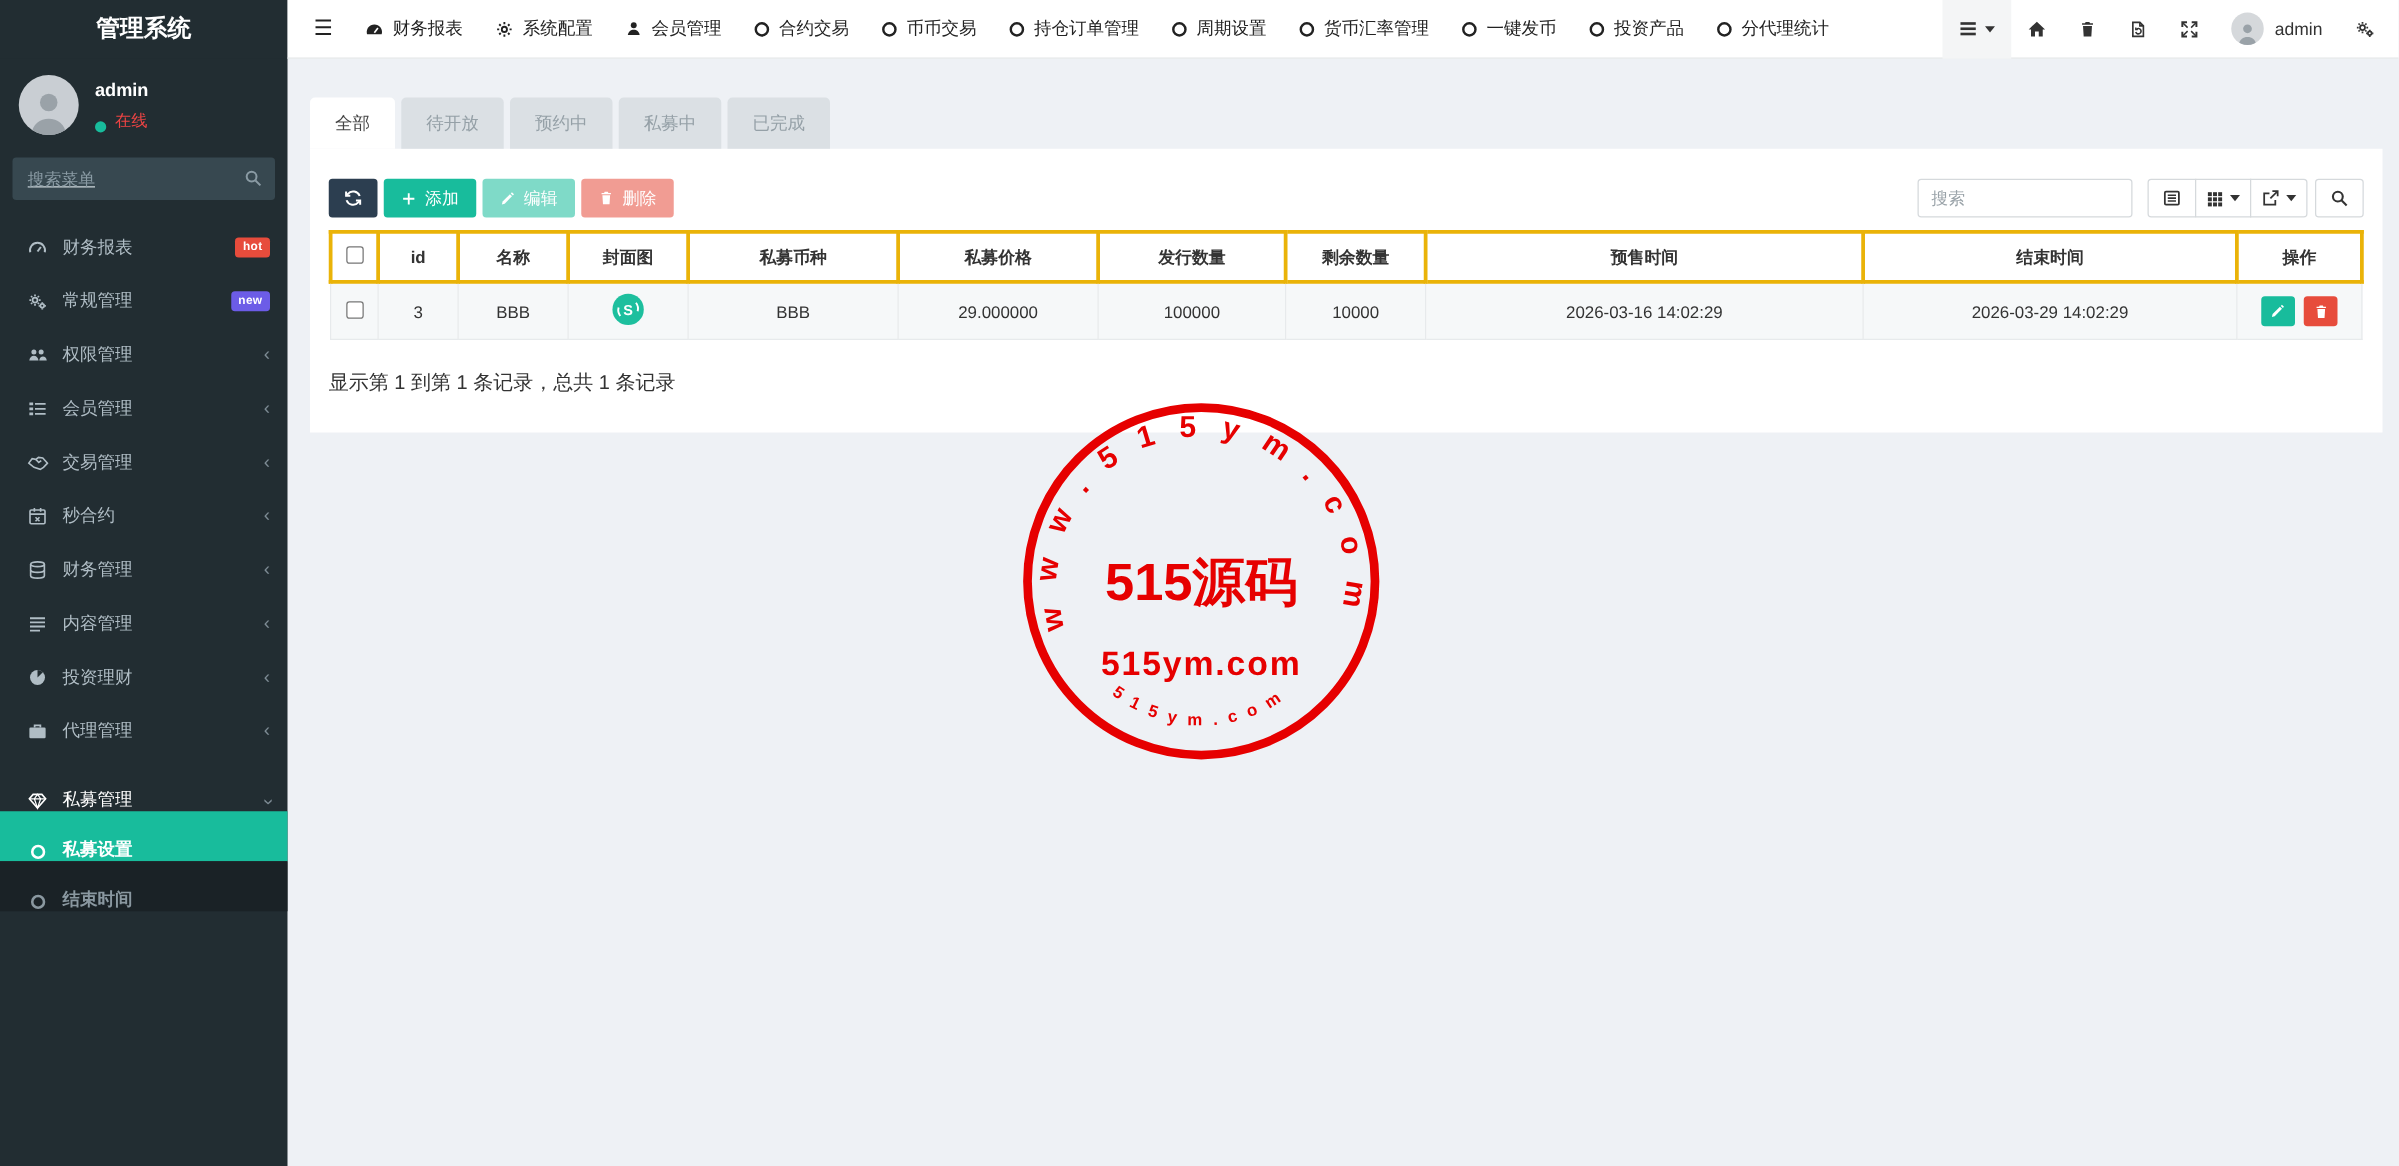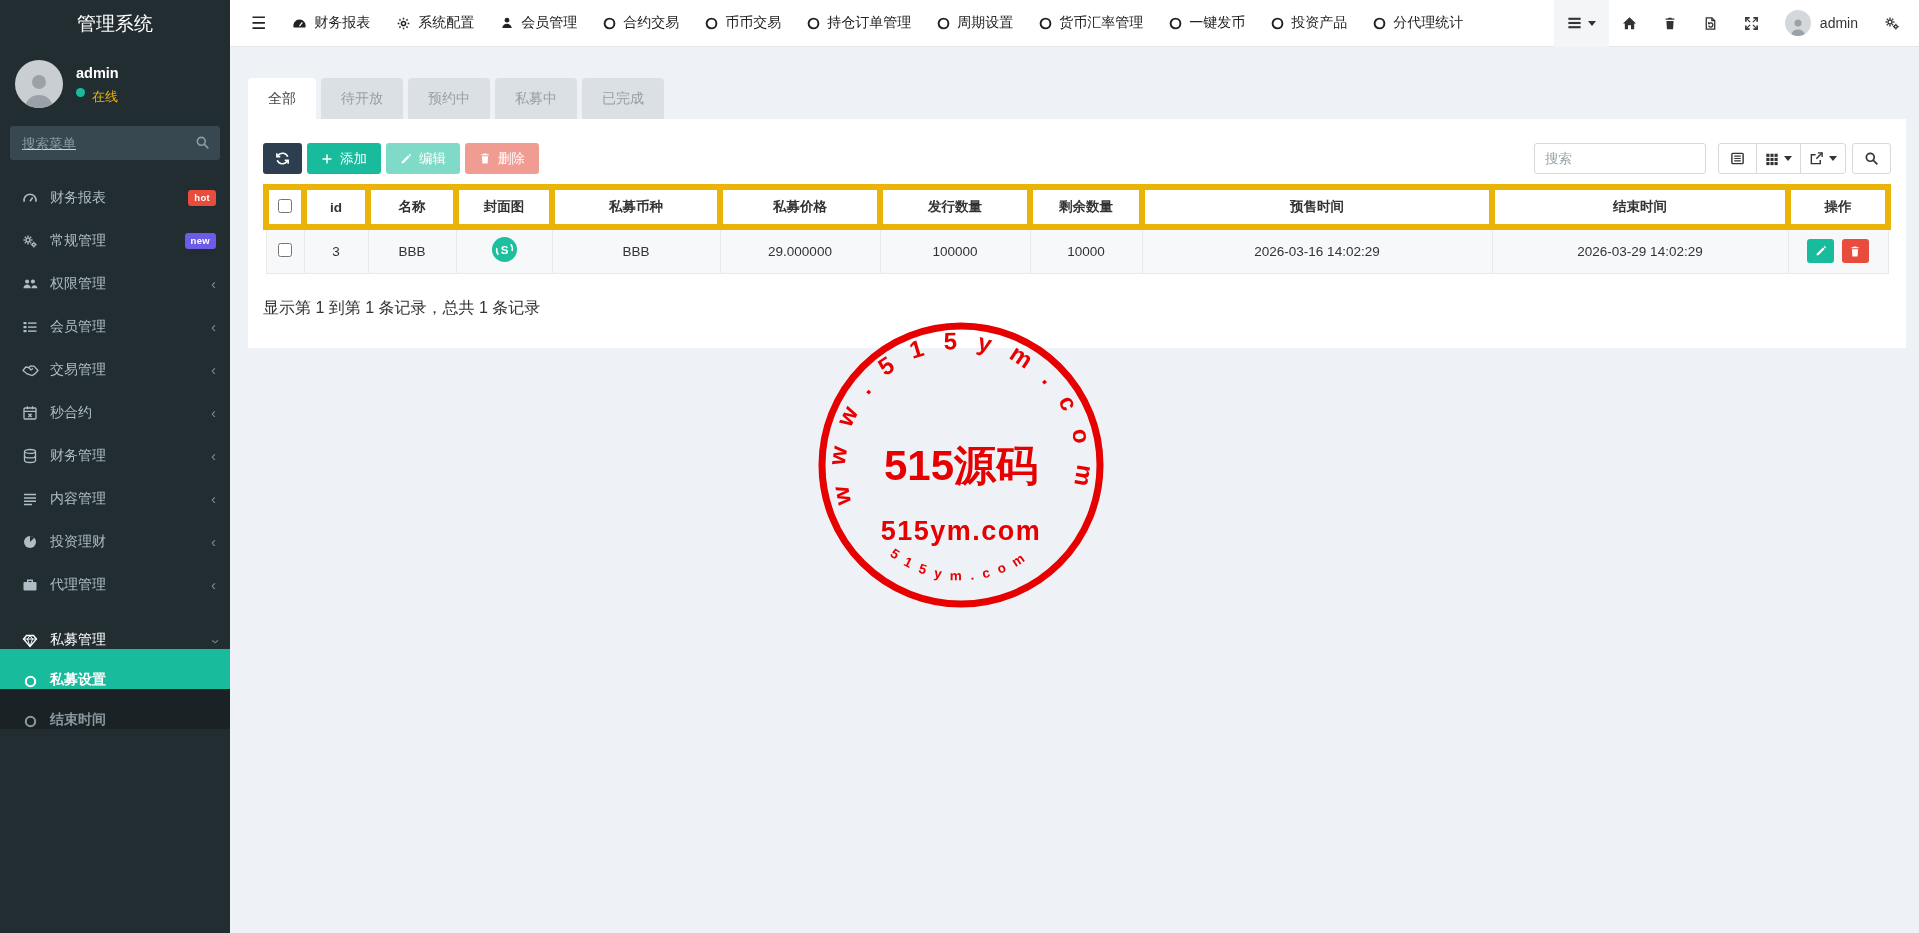--- a/index.html
+++ b/index.html
@@ -7,25 +7,25 @@
   body {
     position:relative; overflow:hidden;
     background:#eef1f5;
     font-family:"Liberation Sans","DejaVu Sans",sans-serif;
     font-size:14px; color:#333;
   }
   svg { display:block; }
 
   
   .sidebar { position:absolute; left:0; top:0; width:230px; height:933px; background:#222d32; z-index:5; }
-  .brand { height:47px; line-height:47px; text-align:center; color:#fff; font-size:19px; font-weight:normal; background:#222d32; }
+  .brand { height:47px; line-height:47px; text-align:center; color:#fff; font-size:19px; font-weight:bold; background:#222d32; }
   .user-panel { display:flex; padding:13px 15px 12px; gap:13px; }
   .avatar48 { width:48px; height:48px; border-radius:50%; background:#c9ced3; overflow:hidden; flex:none; display:flex; align-items:flex-end; justify-content:center; }
   .uname { color:#fff; font-weight:bold; font-size:14.5px; margin-top:5px; }
-  .ustatus { color:#eab308; font-size:13px; margin-top:7px; display:flex; align-items:flex-start; gap:7px; }
+  .ustatus { color:#ef4444; font-size:13px; margin-top:7px; display:flex; align-items:flex-end; gap:7px; }
   .dot { width:9px; height:9px; border-radius:50%; background:#18bc9c; }
   .side-search { margin:6px 10px 16px; position:relative; }
   .side-search input { width:100%; height:34px; background:#374850; border:none; border-radius:3px; padding:0 32px 0 12px; color:#cfd8dc; font-size:13.5px; font-family:inherit;text-decoration:underline; }
   .side-search input::placeholder { color:#8a9ba4; }
   .side-search .sicon { position:absolute; right:10px; top:9px; color:#8a9ba4; }
   .mitem { height:43px; display:flex; align-items:center; padding:0 14px 0 21px; color:#b0bdc5; cursor:pointer; }
   .mitem .mi { width:18px; margin-right:11px; display:flex; justify-content:center; }
   .mitem .mlabel { flex:1; }
   .badge { font-size:9.5px; font-weight:bold; color:#fff; border-radius:3px; padding:2.5px 6px; letter-spacing:.3px; }
   .badge.hot { background:#e74c3c; }
@@ -66,21 +66,21 @@
   .search-input { width:172px; height:31px; border:1px solid #d5d9dc; border-radius:3px; padding:0 10px; font-size:13.5px; color:#555; font-family:inherit; }
   .search-input::placeholder { color:#9aa3a9; }
   .btn-group { display:flex; margin-left:12px; }
   .tbtn { height:31px; min-width:39px; background:#fff; border:1px solid #d5d9dc; display:flex; align-items:center; justify-content:center; gap:5px; color:#333; cursor:pointer; padding:0 8px; }
   .btn-group .tbtn + .tbtn { margin-left:-1px; }
   .btn-group .tbtn:first-child { border-radius:3px 0 0 3px; }
   .btn-group .tbtn:last-child { border-radius:0 3px 3px 0; }
   .tbtn.single { border-radius:3px; margin-left:6px; }
 
   table.grid { width:100%; border-collapse:collapse; margin-top:10px; table-layout:fixed; }
-  .grid th { height:40px; font-size:13.5px; font-weight:bold; color:#333; text-align:center; border:6px solid #eab308; background:#fff; }
+  .grid th { height:40px; font-size:13.5px; font-weight:bold; color:#333; text-align:center; border:3px solid #eab308; background:#fff; }
   .grid td { height:46px; font-size:13.5px; color:#333; text-align:center; border:1px solid #e7eaec; background:#f6f8f9; }
   .grid input[type=checkbox] { width:14px; height:14px; }
   .opbtn { width:27px; height:24px; border:none; border-radius:3px; display:inline-flex; align-items:center; justify-content:center; cursor:pointer; margin:0 2px; vertical-align:middle; }
   .op-edit { background:#18bc9c; }
   .op-del { background:#e74c3c; }
   .coin { display:inline-flex; }
   .summary { margin-top:24px; font-size:16px; color:#333; }
 
   
   .stamp { position:absolute; left:814px; top:318px; width:295px; height:295px; z-index:9; pointer-events:none; }

